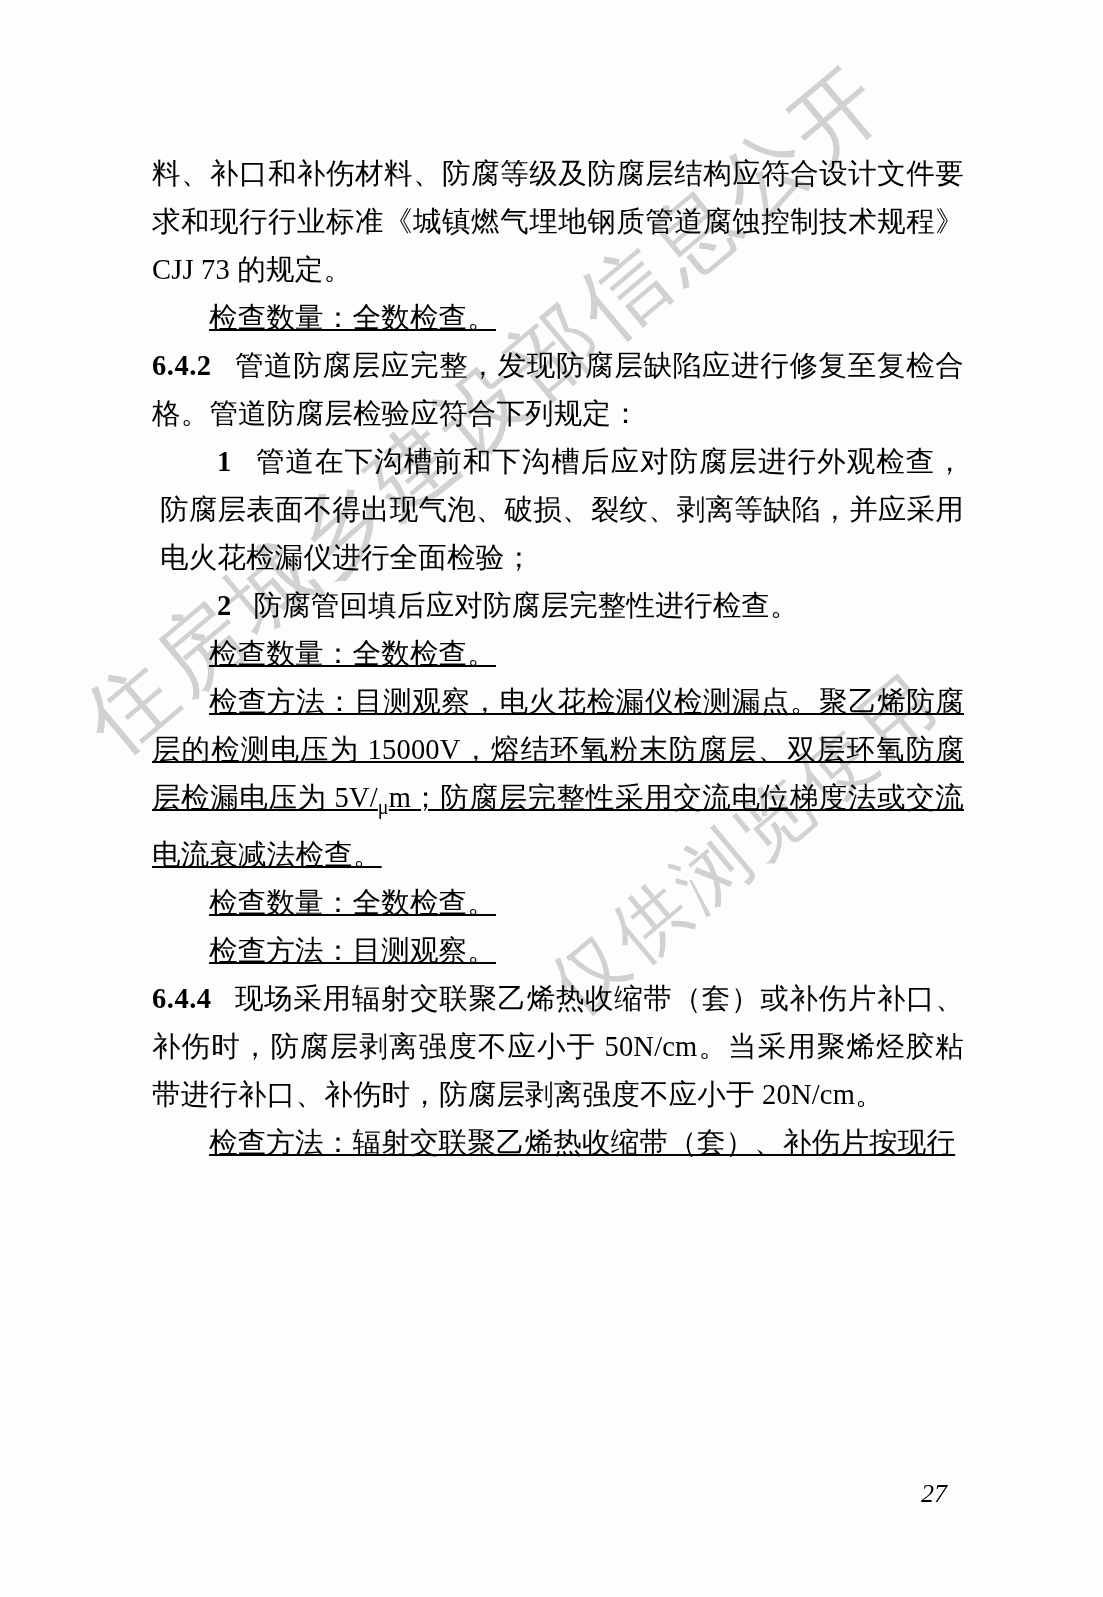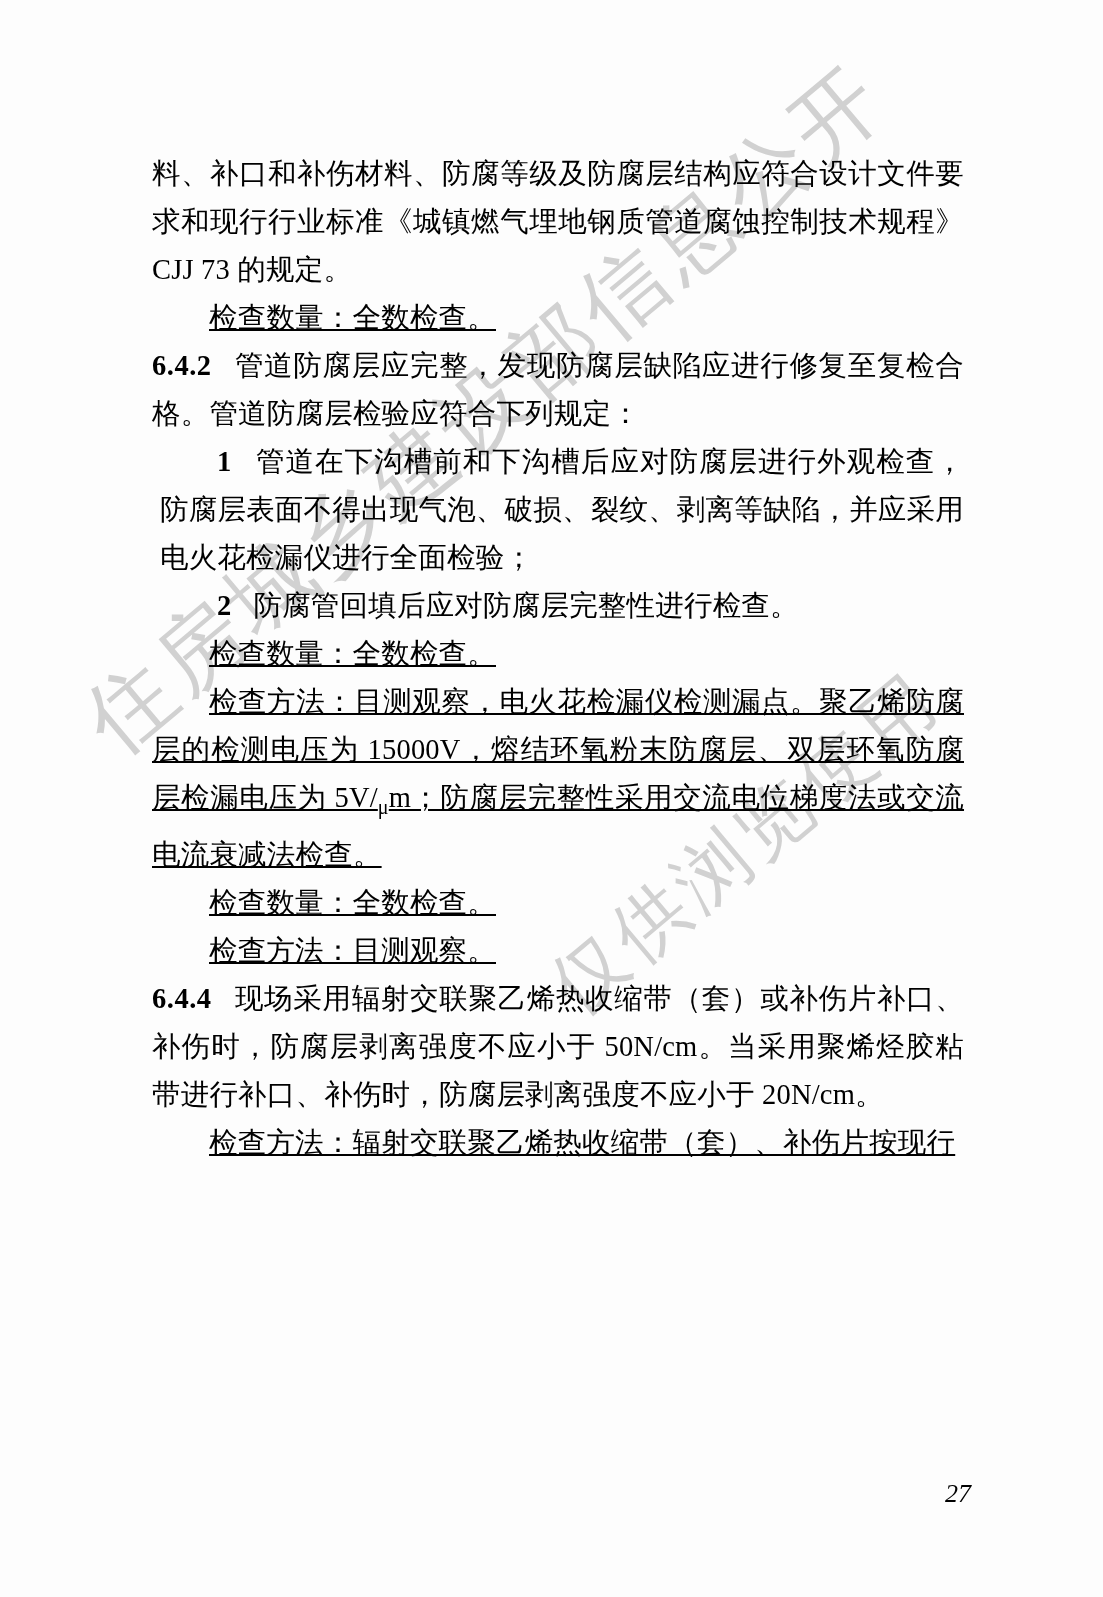--- a/index.html
+++ b/index.html
@@ -70,21 +70,21 @@
     display: block;
     border-bottom: 1px solid #000;
     padding: 0 1px;
   }
   .frac .d {
     display: block;
     padding: 0 1px;
   }
   .pagenum {
     position: absolute;
-    right: 132px;
+    right: 156px;
     bottom: 88px;
     font-family: "Liberation Serif", serif;
     font-style: italic;
     font-size: 26px;
   }
   
   .watermark {
     position: absolute;
     left: 0; top: 0;
     width: 1103px; height: 1597px;

